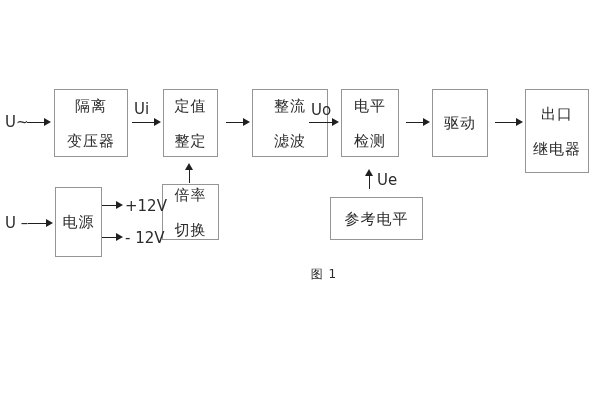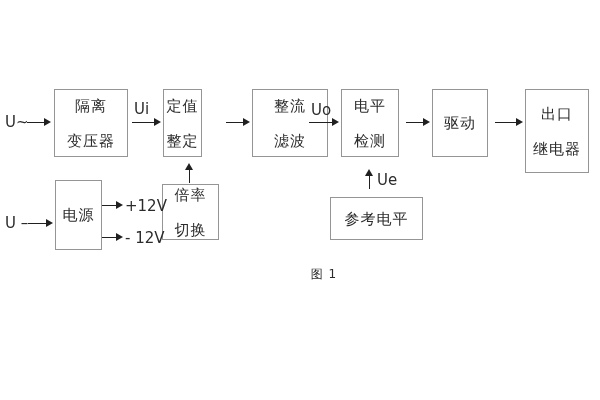--- a/index.html
+++ b/index.html
@@ -55,21 +55,21 @@
 </head>
 <body>
 
 <div class="stage">
 
   <div class="box two" style="left:54px;top:89px;width:74px;height:68px">
     <span>隔离</span>
     <span>变压器</span>
   </div>
 
-  <div class="box two" style="left:163px;top:89px;width:39px;height:68px">
+  <div class="box two" style="left:163px;top:89px;width:55px;height:68px">
     <span>定值</span>
     <span>整定</span>
   </div>
 
   <div class="box two" style="left:252px;top:89px;width:76px;height:68px">
     <span>整流</span>
     <span>滤波</span>
   </div>
 
   <div class="box" style="left:432px;top:89px;width:56px;height:68px">
@@ -79,21 +79,21 @@
   <div class="box two" style="left:341px;top:89px;width:58px;height:68px">
     <span>电平</span>
     <span>检测</span>
   </div>
 
   <div class="box two" style="left:525px;top:89px;width:64px;height:84px">
     <span>出口</span>
     <span>继电器</span>
   </div>
 
-  <div class="box" style="left:55px;top:180px;width:47px;height:70px">
+  <div class="box" style="left:55px;top:187px;width:47px;height:70px">
     <span>电源</span>
   </div>
 
   <div class="box two" style="left:162px;top:184px;width:57px;height:56px">
     <span>倍率</span>
     <span>切换</span>
   </div>
 
   <div class="box" style="left:330px;top:197px;width:93px;height:43px">
     <span>参考电平</span>

